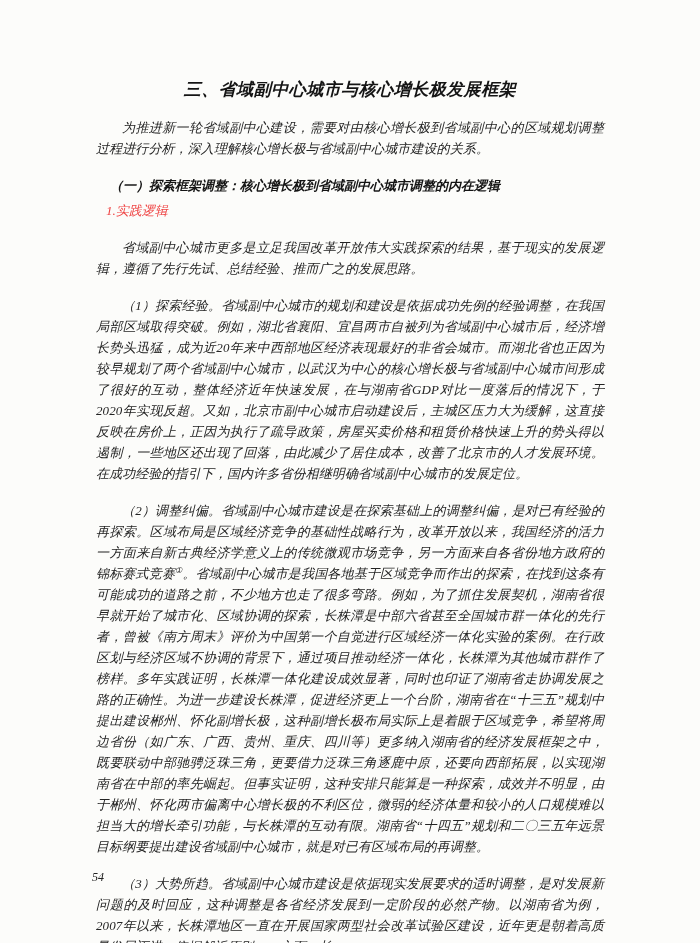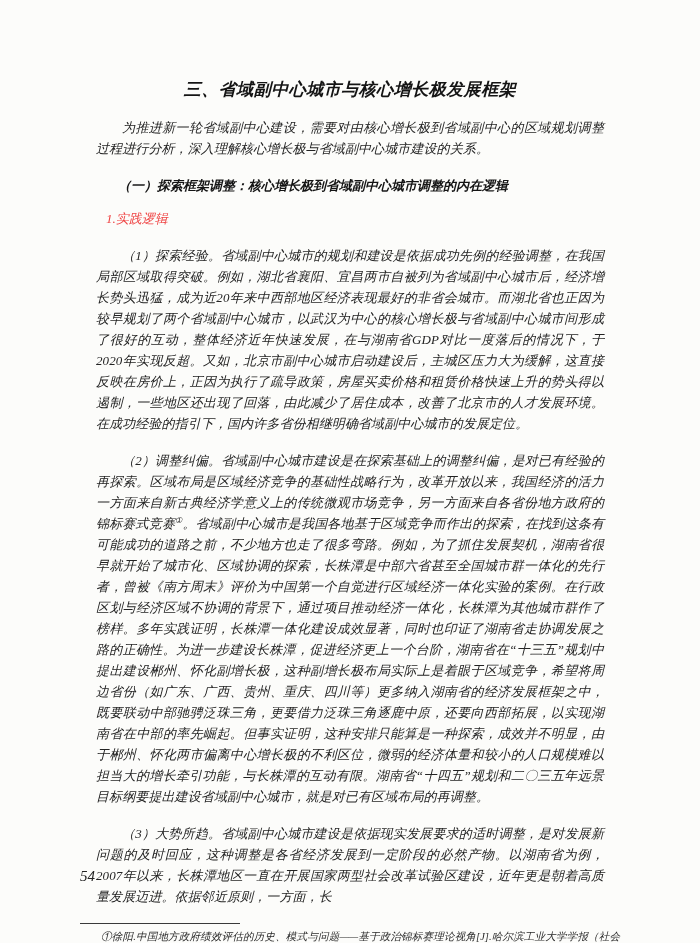--- a/index.html
+++ b/index.html
@@ -45,21 +45,21 @@
     text-indent: 2em;
     letter-spacing: 0.1px;
     color: #232323;
   }
   .section-heading {
     font-family: "Liberation Sans", sans-serif;
     font-weight: bold;
     font-size: 13px;
     line-height: 21px;
     text-indent: 2em;
-    margin: 12px;
+    margin: 4px;
     color: #141414;
   }
   .sub-heading {
     font-weight: normal;
     font-size: 13px;
     line-height: 21px;
     text-indent: 2em;
     margin: 0;
     color: #ef4444;
   }
@@ -78,41 +78,42 @@
   .footnote {
     margin: 0;
     font-size: 10.5px;
     line-height: 17px;
     text-align: justify;
     text-indent: 2em;
     color: #2b2b2b;
   }
   .page-number {
     position: absolute;
-    left: 80px;
+    left: 92px;
     bottom: 58px;
-    font-size: 15px;
+    font-size: 12px;
     color: #232323;
   }
 </style>
 </head>
 <body>
 
 <div class="page">
   <div class="content">
 
     <h1 class="doc-title">三、省域副中心城市与核心增长极发展框架</h1>
 
     <p class="body-para">为推进新一轮省域副中心建设，需要对由核心增长极到省域副中心的区域规划调整过程进行分析，深入理解核心增长极与省域副中心城市建设的关系。</p>
 
     <h2 class="section-heading">（一）探索框架调整：核心增长极到省域副中心城市调整的内在逻辑</h2>
 
 
     <h3 class="sub-heading">1.实践逻辑</h3>
 
+    <p class="body-para">省域副中心城市更多是立足我国改革开放伟大实践探索的结果，基于现实的发展逻辑，遵循了先行先试、总结经验、推而广之的发展思路。</p>
 
     <p class="body-para">（1）探索经验。省域副中心城市的规划和建设是依据成功先例的经验调整，在我国局部区域取得突破。例如，湖北省襄阳、宜昌两市自被列为省域副中心城市后，经济增长势头迅猛，成为近20年来中西部地区经济表现最好的非省会城市。而湖北省也正因为较早规划了两个省域副中心城市，以武汉为中心的核心增长极与省域副中心城市间形成了很好的互动，整体经济近年快速发展，在与湖南省GDP对比一度落后的情况下，于2020年实现反超。又如，北京市副中心城市启动建设后，主城区压力大为缓解，这直接反映在房价上，正因为执行了疏导政策，房屋买卖价格和租赁价格快速上升的势头得以遏制，一些地区还出现了回落，由此减少了居住成本，改善了北京市的人才发展环境。在成功经验的指引下，国内许多省份相继明确省域副中心城市的发展定位。</p>
 
     <p class="body-para"><span>（2）调整纠偏。省域副中心城市建设是在探索基础上的调整纠偏，是对已有经验的再探索。区域布局是区域经济竞争的基础性战略行为，改革开放以来，我国经济的活力一方面来自新古典经济学意义上的传统微观市场竞争，另一方面来自各省份地方政府的锦标赛式竞赛</span><sup class="fn-ref">①</sup><span>。省域副中心城市是我国各地基于区域竞争而作出的探索，在找到这条有可能成功的道路之前，不少地方也走了很多弯路。例如，为了抓住发展契机，湖南省很早就开始了城市化、区域协调的探索，长株潭是中部六省甚至全国城市群一体化的先行者，曾被《南方周末》评价为中国第一个自觉进行区域经济一体化实验的案例。在行政区划与经济区域不协调的背景下，通过项目推动经济一体化，长株潭为其他城市群作了榜样。多年实践证明，长株潭一体化建设成效显著，同时也印证了湖南省走协调发展之路的正确性。为进一步建设长株潭，促进经济更上一个台阶，湖南省在“十三五”规划中提出建设郴州、怀化副增长极，这种副增长极布局实际上是着眼于区域竞争，希望将周边省份（如广东、广西、贵州、重庆、四川等）更多纳入湖南省的经济发展框架之中，既要联动中部驰骋泛珠三角，更要借力泛珠三角逐鹿中原，还要向西部拓展，以实现湖南省在中部的率先崛起。但事实证明，这种安排只能算是一种探索，成效并不明显，由于郴州、怀化两市偏离中心增长极的不利区位，微弱的经济体量和较小的人口规模难以担当大的增长牵引功能，与长株潭的互动有限。湖南省“十四五”规划和二〇三五年远景目标纲要提出建设省域副中心城市，就是对已有区域布局的再调整。</span></p>
 
     <p class="body-para">（3）大势所趋。省域副中心城市建设是依据现实发展要求的适时调整，是对发展新问题的及时回应，这种调整是各省经济发展到一定阶段的必然产物。以湖南省为例，2007年以来，长株潭地区一直在开展国家两型社会改革试验区建设，近年更是朝着高质量发展迈进。依据邻近原则，一方面，长</p>
 
     <hr class="footnote-rule">
 
     <p class="footnote"><span>①</span><span>徐阳.中国地方政府绩效评估的历史、模式与问题——基于政治锦标赛理论视角[J].哈尔滨工业大学学报（社会科学版），2018(3)：30-36.</span></p>

